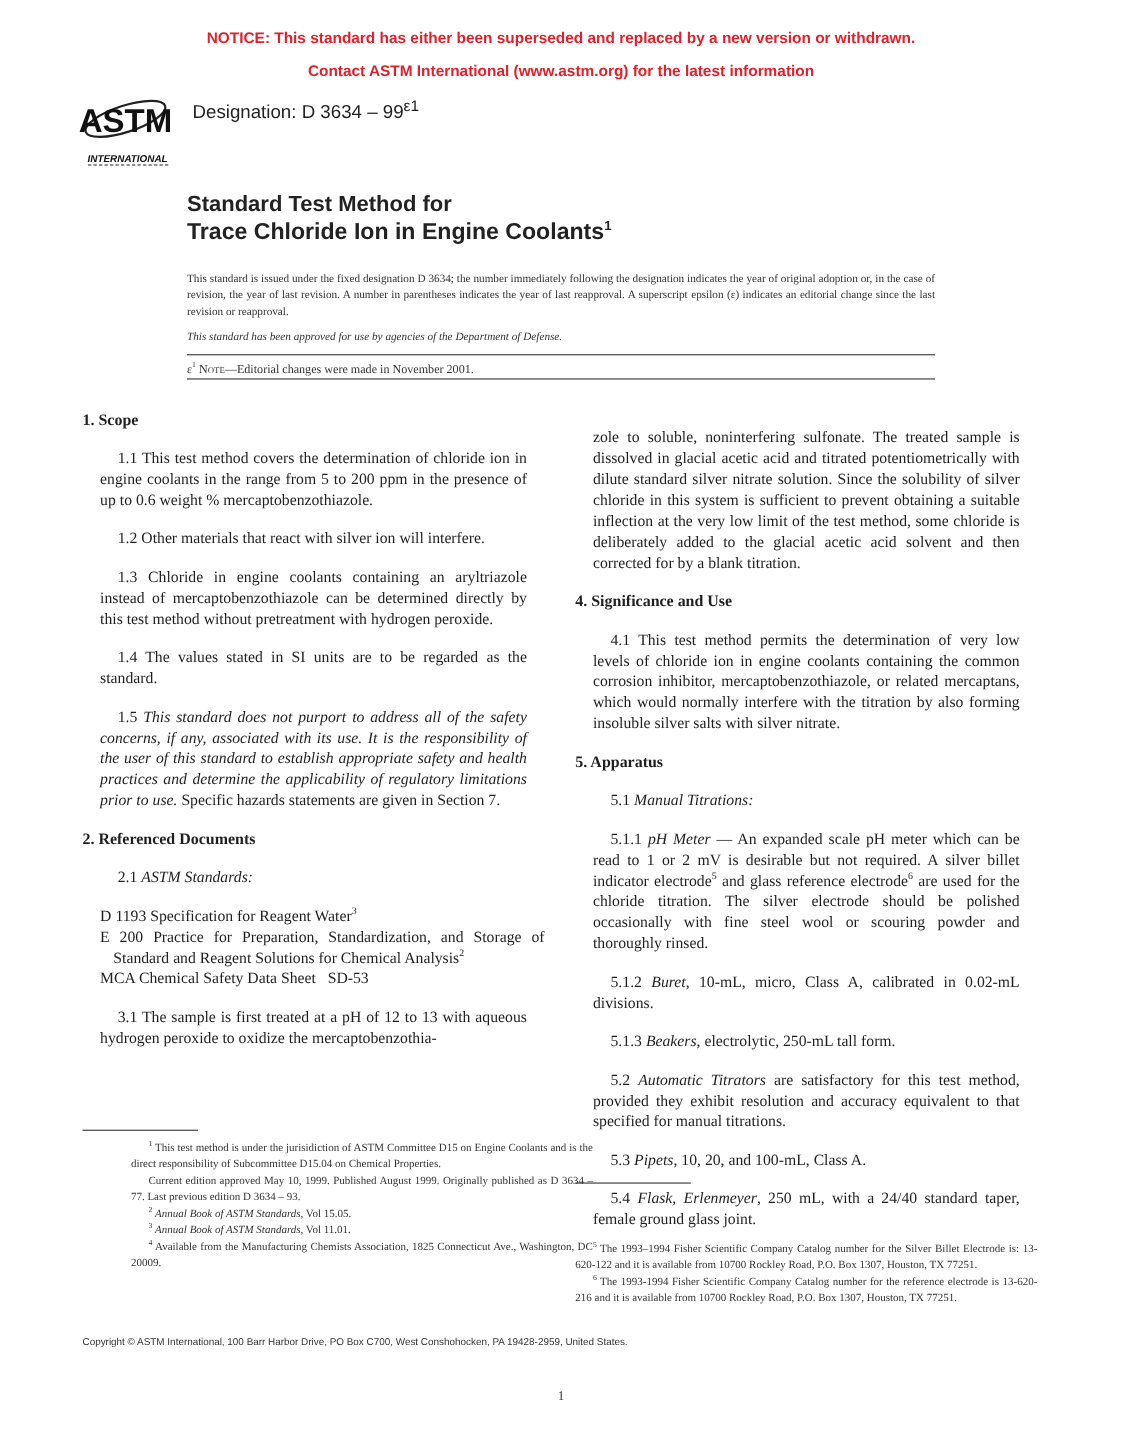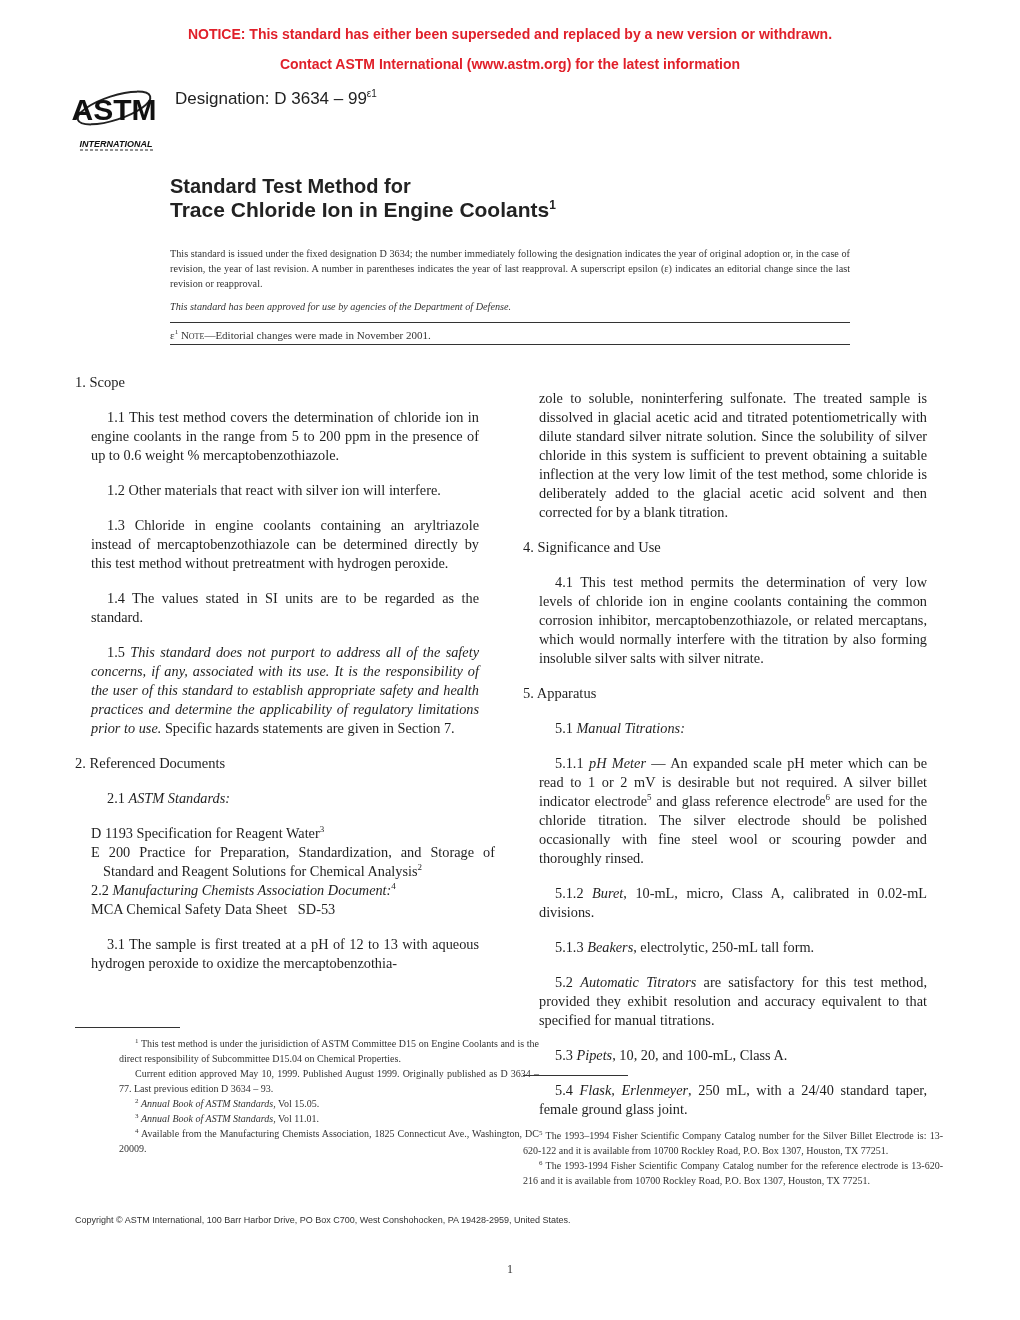--- a/index.html
+++ b/index.html
@@ -5,40 +5,40 @@
   html, body { margin:0; padding:0; background:#ffffff; }
   body { width:1020px; height:1320px; position:relative; overflow:hidden; color:#1a1a1a;
          font-family:"Liberation Serif", serif; }
   .notice { position:absolute; left:0; width:1020px; text-align:center; color:#e0202a;
             font-family:"Liberation Sans", sans-serif; font-weight:bold; font-size:14px; line-height:17px; }
   .notice.l1 { top:26px; }
   .notice.l2 { top:46px;margin-top:10px; }
   .logo { position:absolute; left:72px; top:76px; width:90px; height:76px; }
   .designation { position:absolute; left:175px; top:88px; font-family:"Liberation Sans", sans-serif;
                  font-size:17px; color:#222; }
-  .designation sup { font-size:10px; }
+  .designation sup { font-size:14px; }
   .title { position:absolute; left:170px; font-family:"Liberation Sans", sans-serif; font-weight:bold; color:#222; }
   .title.t1 { top:175px; font-size:20px; }
   .title.t2 { top:198px; font-size:21px; }
   .title sup { font-size:12px; }
   .intro { position:absolute; left:170px; width:680px; font-size:10.2px; line-height:15px; color:#333;
            text-align:justify; }
   .intro.p1 { top:246px; }
   .intro.p2 { top:299px; font-style:italic; }
   .rule { position:absolute; left:170px; width:680px; height:0; border-top:1px solid #333; }
   .rule.r1 { top:322px; }
   .rule.r2 { top:344px; }
   .enote { position:absolute; left:170px; top:328px; font-size:11px; color:#333; }
   .enote .sc { font-variant:small-caps; }
   .col { position:absolute; width:420px; font-size:14.3px; line-height:19px; color:#1f1f1f; }
   .col.left { left:75px; top:373px; }
   .col.right { left:523px; top:373px; }
   .col p { margin:16px; text-align:justify; text-indent:16px; }
   .col p.noind { text-indent:0; }
-  .col h2 { margin:0; font-size:14.5px; font-weight:normal; line-height:19px; }
+  .col h2 { margin:0; font-size:14.5px; font-weight:bold; line-height:19px; }
   .col h2.spaced { margin-top:14px; margin-bottom:2px; }
   .col h2.first { margin-bottom:2px; }
   .col .ref { margin:0; padding-left:28px; text-indent:-12px; text-align:justify; }
   .col .ref2 { margin:0; padding-left:16px; text-indent:0; }
   .col sup { font-size:9px; line-height:0; }
   .fn-rule { position:absolute; height:0; border-top:1px solid #333; width:105px; }
   .fn-rule.left { left:75px; top:1027px; }
   .fn-rule.right { left:523px; top:1075px; }
   .fn { position:absolute; width:420px; font-size:10px; line-height:15px; color:#333; }
   .fn.left { left:75px; top:1036px;margin-left:44px; }
@@ -85,21 +85,20 @@
   <p>1.1  This test method covers the determination of chloride ion in engine coolants in the range from 5 to 200 ppm in the presence of up to 0.6 weight % mercaptobenzothiazole.</p>
   <p>1.2  Other materials that react with silver ion will interfere.</p>
   <p>1.3  Chloride in engine coolants containing an aryltriazole instead of mercaptobenzothiazole can be determined directly by this test method without pretreatment with hydrogen peroxide.</p>
   <p>1.4  The values stated in SI units are to be regarded as the standard.</p>
   <p><span>1.5 </span><i>This standard does not purport to address all of the safety concerns, if any, associated with its use. It is the responsibility of the user of this standard to establish appropriate safety and health practices and determine the applicability of regulatory limitations prior to use.</i><span> Specific hazards statements are given in Section 7.</span></p>
 
   <h2 class="spaced">2.  Referenced Documents</h2>
   <p><span>2.1 </span><i>ASTM Standards:</i></p>
   <p class="ref"><span>D 1193  Specification for Reagent Water</span><sup>3</sup></p>
   <p class="ref"><span>E 200  Practice for Preparation, Standardization, and Storage of Standard and Reagent Solutions for Chemical Analysis</span><sup>2</sup></p>
-  <p class="ref2"><span>2.2  </span><i>Manufacturing Chemists Association Document:</i><sup>4</sup></p>
   <p class="ref2" style="white-space:pre">MCA Chemical Safety Data Sheet   SD-53</p>
 
   <p>3.1  The sample is first treated at a pH of 12 to 13 with aqueous hydrogen peroxide to oxidize the mercaptobenzothia-</p>
 </div>
 
 <div class="col right">
   <p class="noind">zole to soluble, noninterfering sulfonate. The treated sample is dissolved in glacial acetic acid and titrated potentiometrically with dilute standard silver nitrate solution. Since the solubility of silver chloride in this system is sufficient to prevent obtaining a suitable inflection at the very low limit of the test method, some chloride is deliberately added to the glacial acetic acid solvent and then corrected for by a blank titration.</p>
 
   <h2 class="spaced">4.  Significance and Use</h2>
   <p>4.1  This test method permits the determination of very low levels of chloride ion in engine coolants containing the common corrosion inhibitor, mercaptobenzothiazole, or related mercaptans, which would normally interfere with the titration by also forming insoluble silver salts with silver nitrate.</p>

